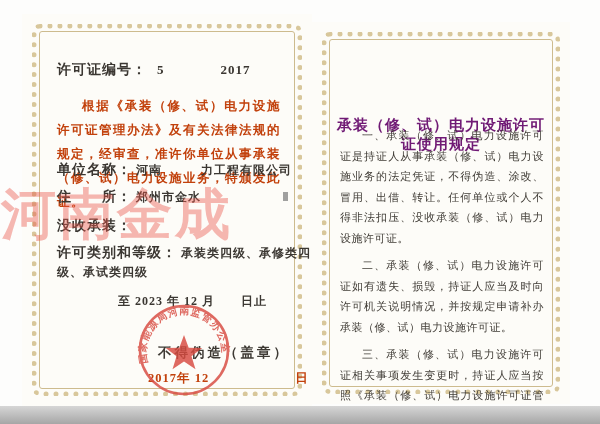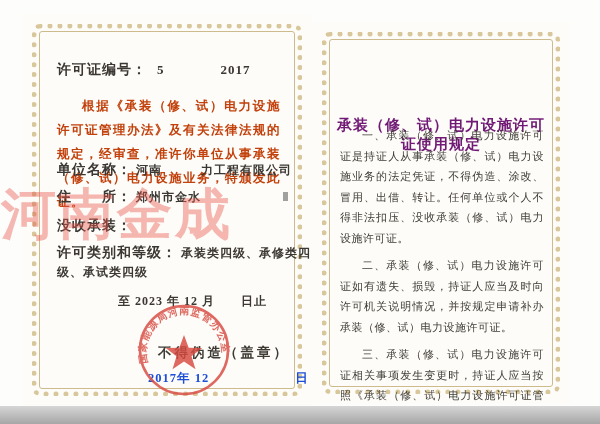--- a/index.html
+++ b/index.html
@@ -16,21 +16,21 @@
   .bold{font-weight:bold;}
   
   .lp-label{font-weight:bold;font-size:14px;letter-spacing:1px;}
   .lp-value{font-size:12px;letter-spacing:1px;}
   .lp-intro{
     font-size:12.5px;line-height:24px;letter-spacing:1.5px;
     text-indent:2em;text-align:justify;font-weight:bold;color:#c2410c;
   }
   .permit-num{font-size:13px;font-weight:bold;letter-spacing:1px;}
   .issuer-line{font-size:13.5px;font-weight:bold;letter-spacing:3px;color:#3e3a34;}
-  .date-line{font-size:12.5px;font-weight:bold;letter-spacing:1px;color:#1d4ed8;}
+  .date-line{font-size:12.5px;font-weight:bold;letter-spacing:1px;color:#c2410c;}
   
   .rp-title{font-size:15px;font-weight:bold;text-align:center;letter-spacing:1px;color:#701a75;margin-top:32px;}
   .rp-rules{font-size:11px;line-height:20.5px;letter-spacing:0.5px;text-align:justify;color:#403c36;}
   .rp-rules p{margin:7px;text-indent:2em;}
   
   .watermark{
     position:absolute;left:1px;top:178px;
     font-size:55px;font-weight:bold;letter-spacing:3px;
     color:rgba(233,85,74,0.42);
     z-index:30;white-space:nowrap;

